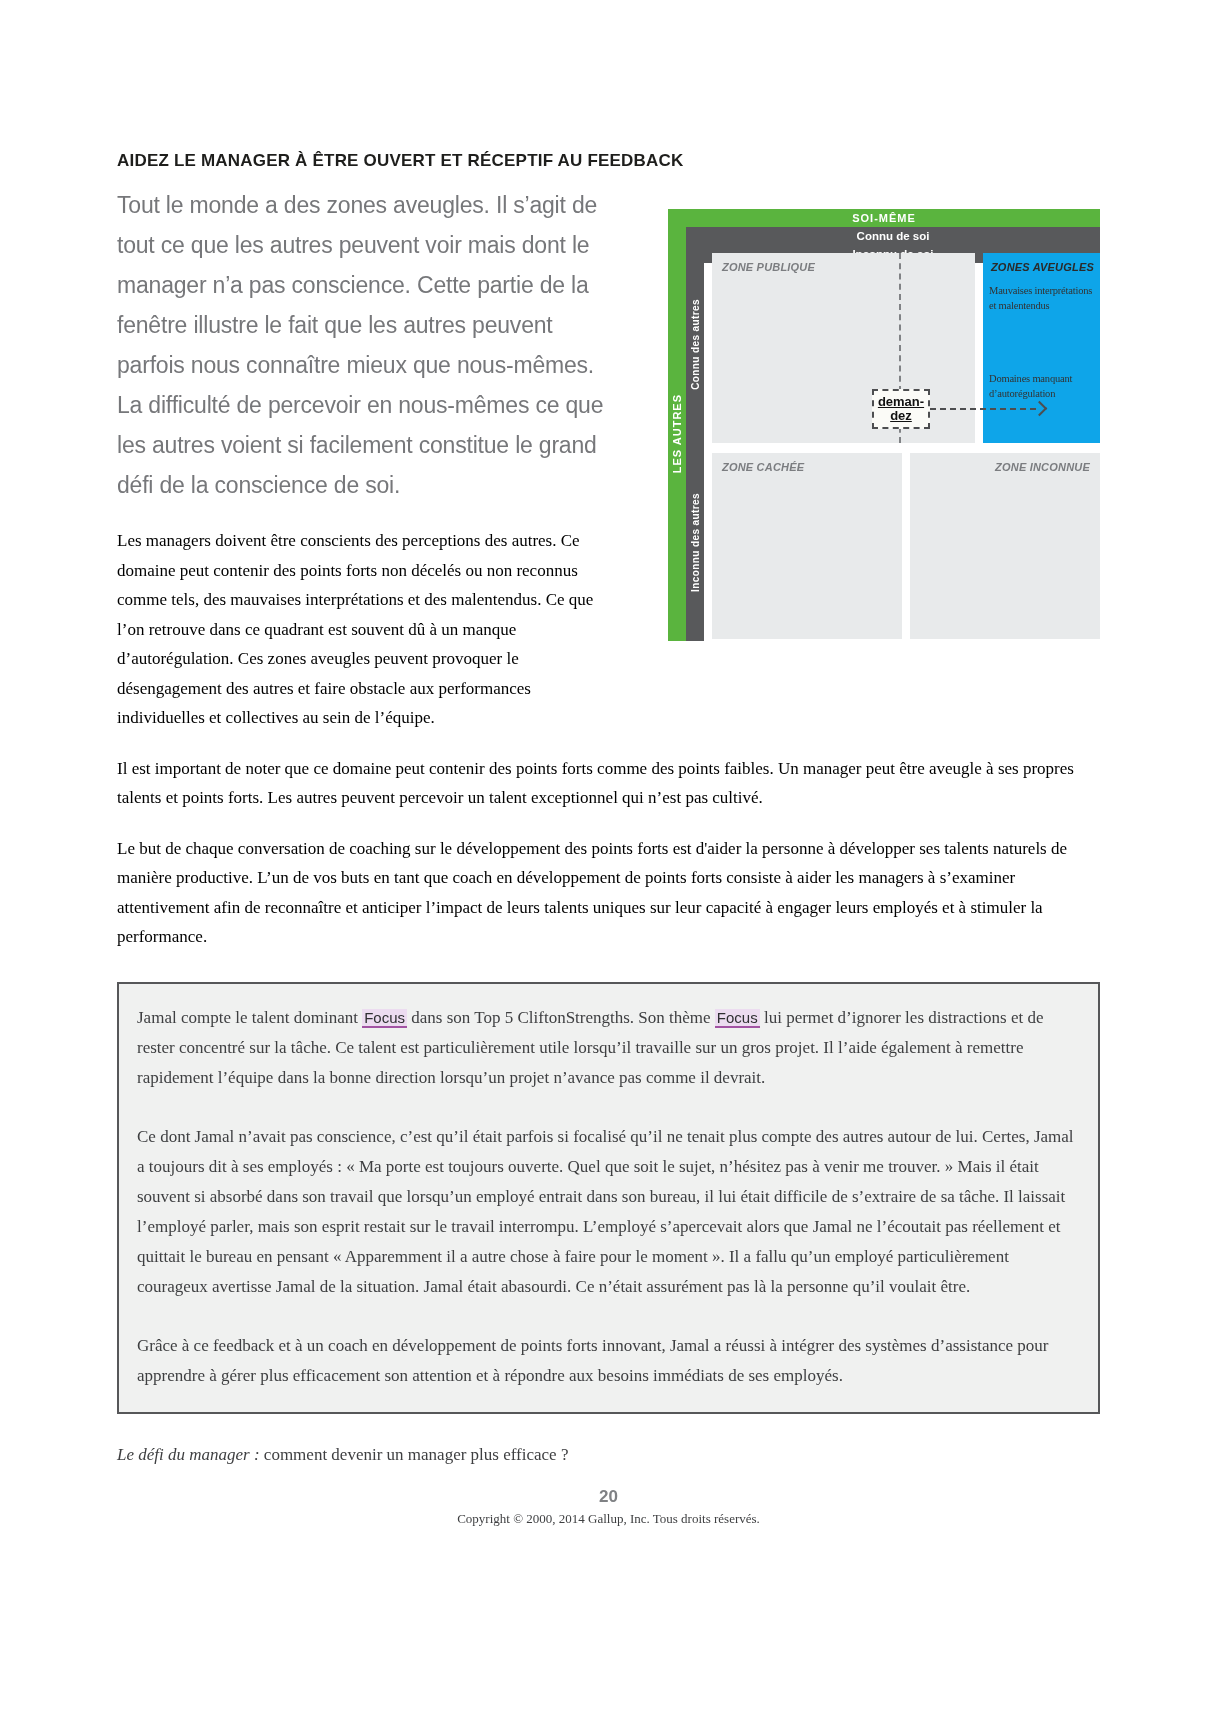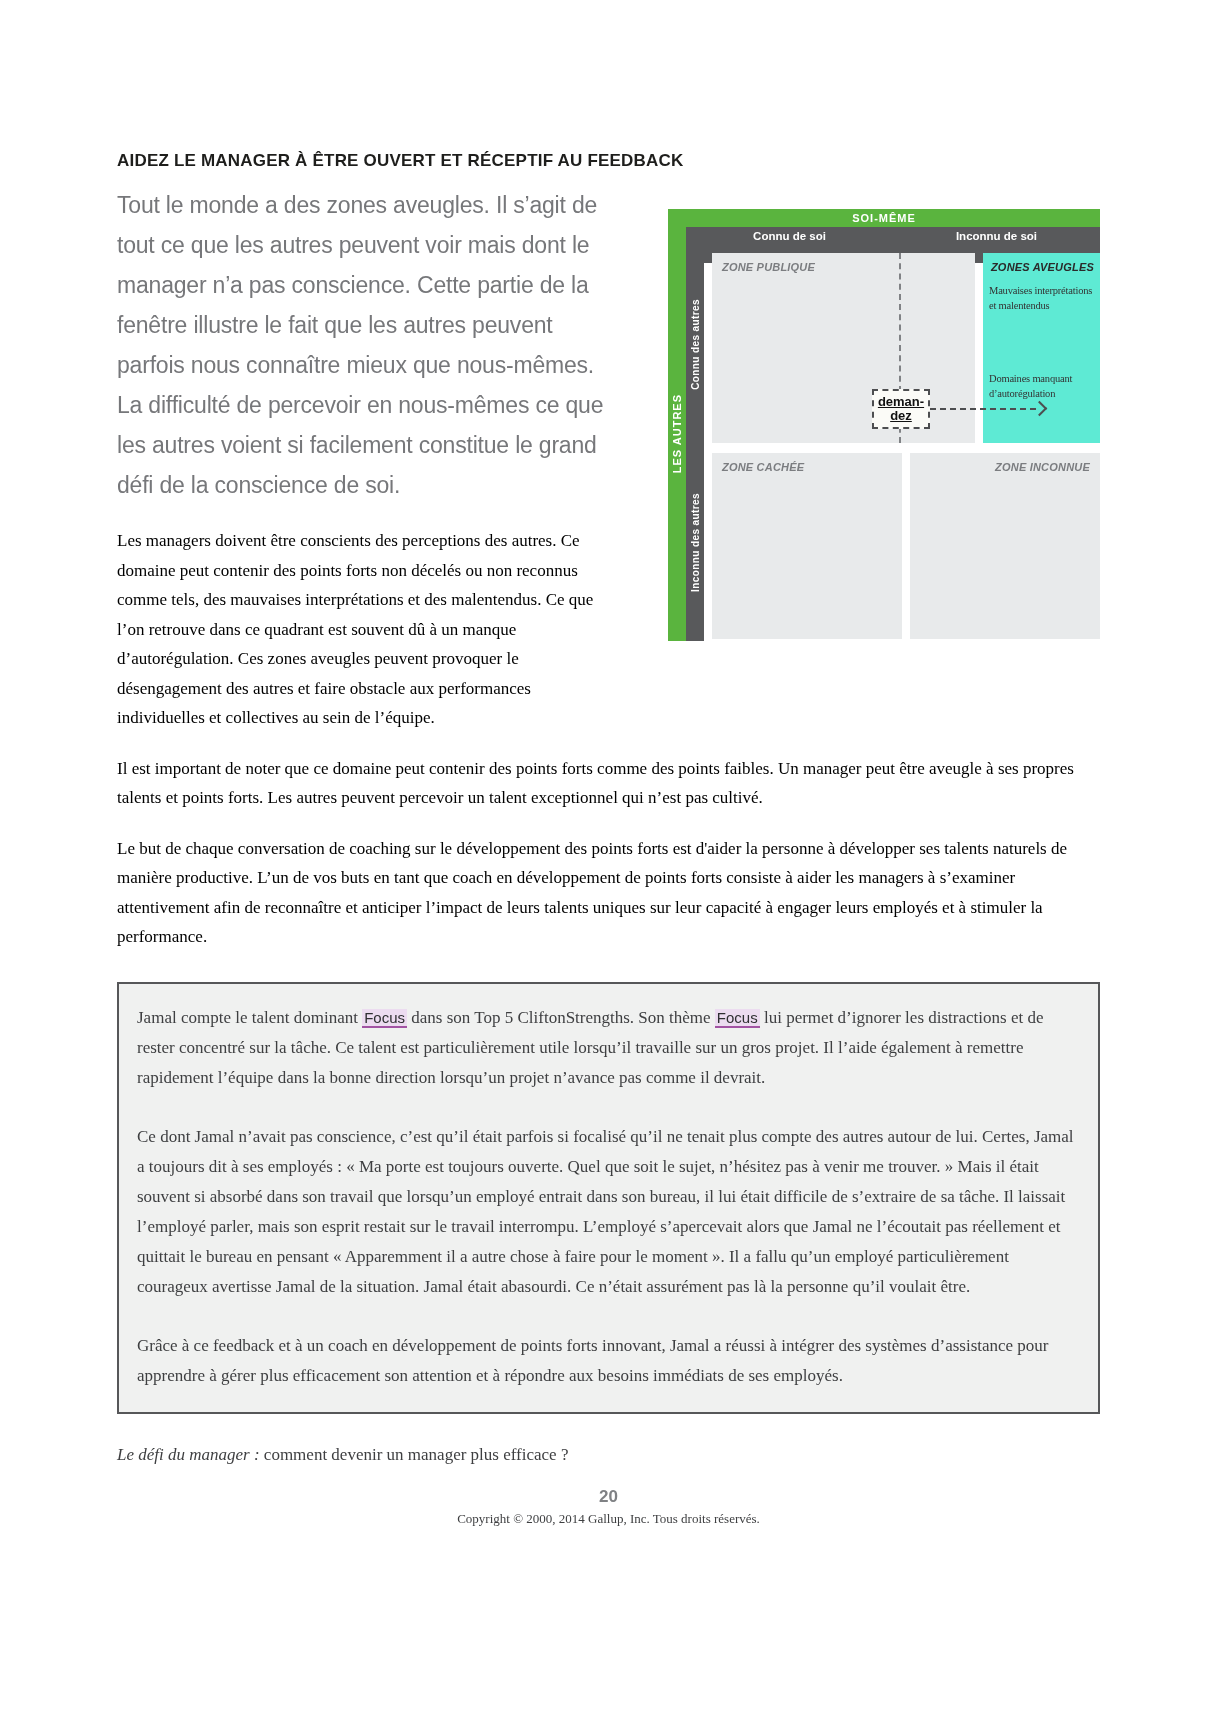--- a/index.html
+++ b/index.html
@@ -45,36 +45,36 @@
     position:absolute; left:0; top:18px; bottom:0; width:18px;
     background:#5ab43e; display:flex; align-items:center; justify-content:center;
   }
   .vtext {
     writing-mode:vertical-rl; transform:rotate(180deg);
     white-space:nowrap;
   }
   .g-left .vtext { color:#fff; font-weight:bold; font-size:11px; letter-spacing:1px; }
   .d-top {
     position:absolute; left:18px; top:18px; right:0; height:36px;
-    background:#58595b; display:flex;
+    background:#58595b; display:flex;flex-direction:column;
   }
   .d-top .cell {
     flex:1; color:#fff; font-weight:bold; font-size:11.5px;
     text-align:center; line-height:18px;
   }
   .d-left {
     position:absolute; left:18px; top:36px; bottom:0; width:18px;
     background:#58595b; display:flex; flex-direction:column;
   }
   .d-left .cell { flex:1; display:flex; align-items:center; justify-content:center; }
   .d-left .vtext { color:#fff; font-weight:bold; font-size:10px; letter-spacing:0.4px; }
 
   .quad { position:absolute; background:#e8eaeb; }
   .q-public { left:44px; top:44px; width:263px; height:190px; }
-  .q-blind  { left:315px; top:44px; right:0; height:190px; background:#5eead4; padding:8px 6px; }
+  .q-blind  { left:315px; top:44px; right:0; height:190px; background:#0ea5e9; padding:8px 6px; }
   .q-hidden { left:44px; top:244px; width:190px; bottom:2px; }
   .q-unknown{ left:242px; top:244px; right:0; bottom:2px; padding:8px 10px; }
   .quad-label {
     font-style:italic; font-weight:bold; font-size:11px;
     color:#7b7d80; letter-spacing:0.2px;
   }
   .q-public .quad-label { position:absolute; left:10px; top:8px; }
   .q-blind .quad-label { display:block; text-align:right; color:#2a2a2a; }
   .q-hidden .quad-label { position:absolute; left:10px; top:8px; }
   .q-unknown .quad-label { display:block; text-align:right; }

